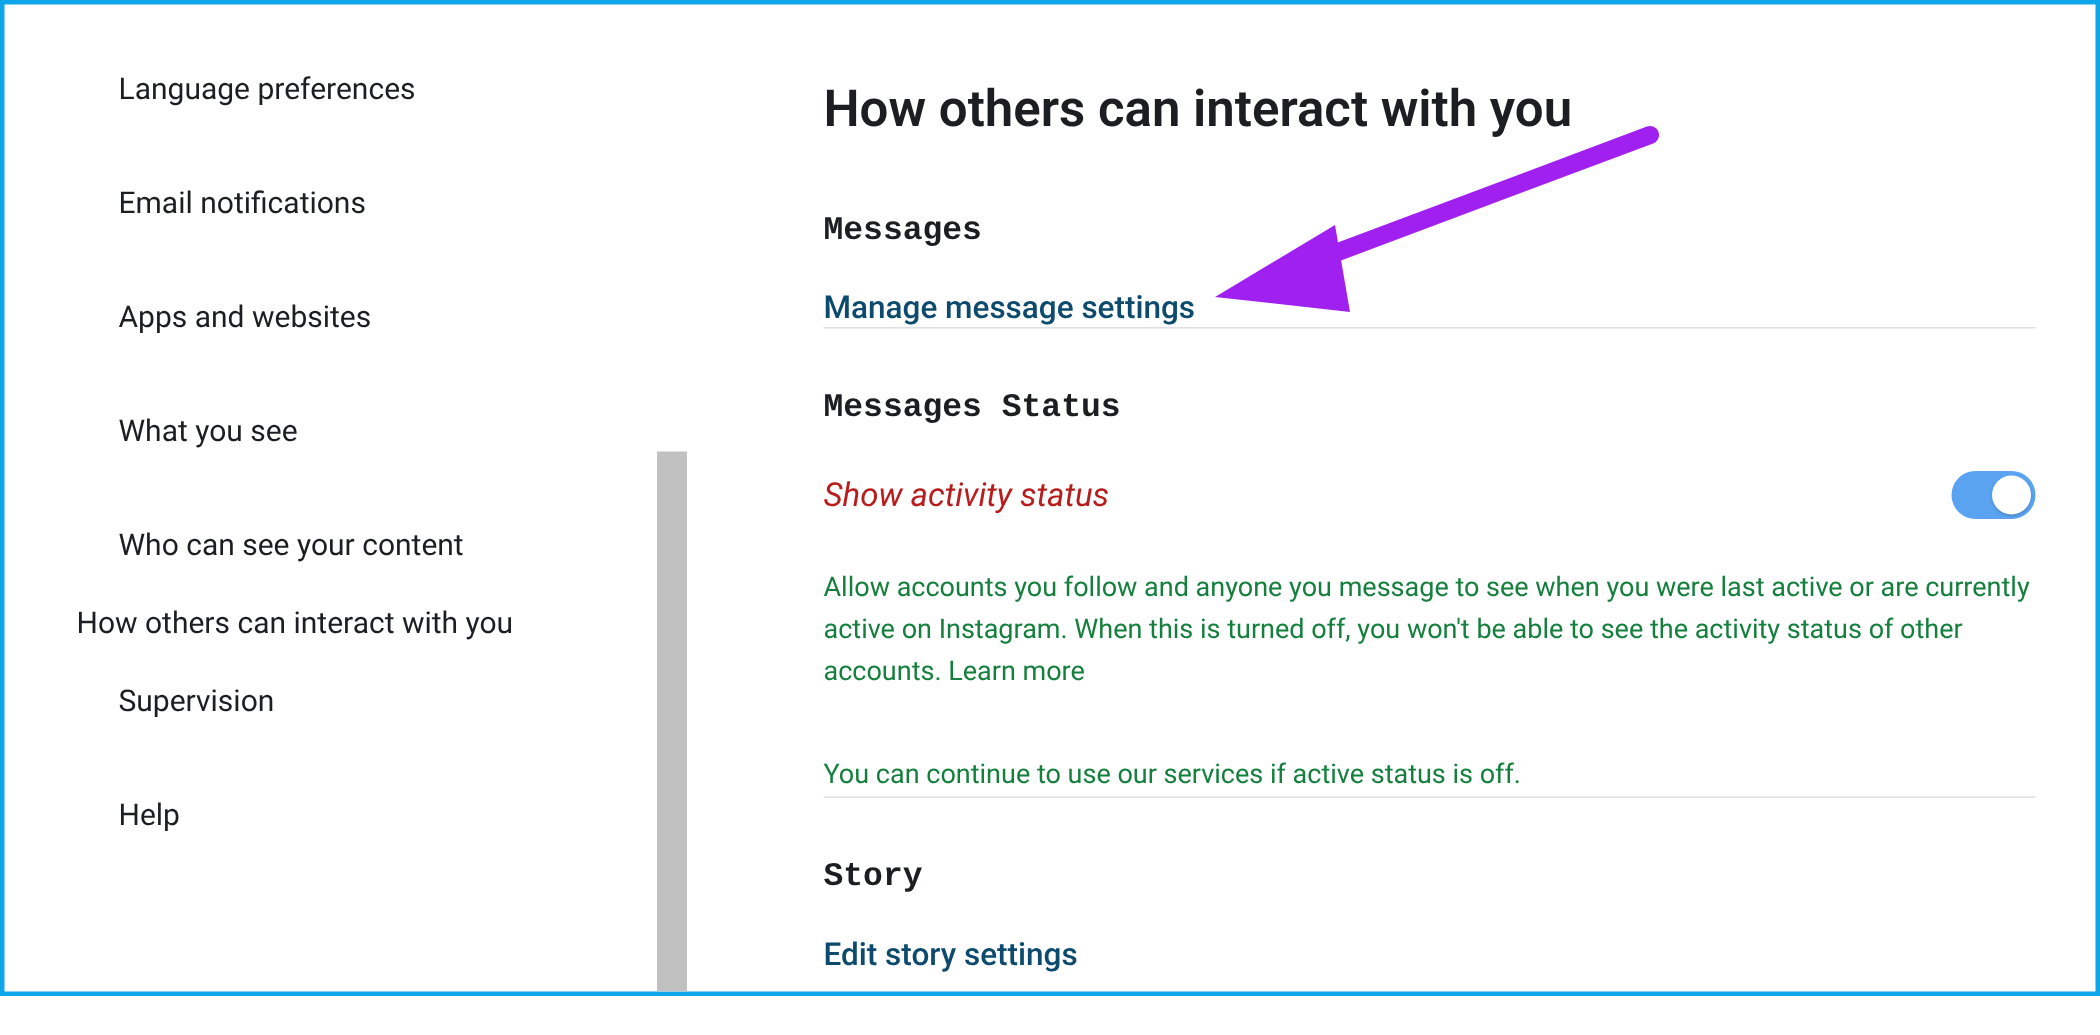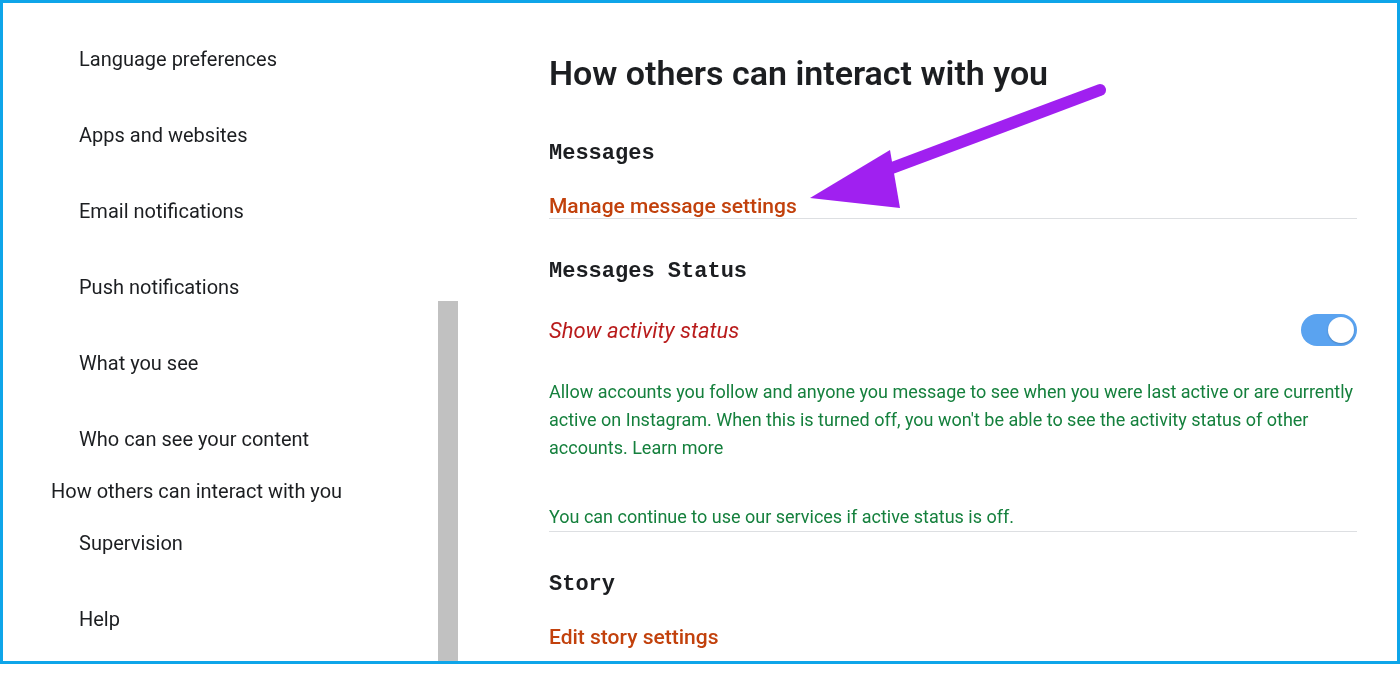--- a/index.html
+++ b/index.html
@@ -75,21 +75,21 @@
     margin-bottom: 48px;
   }
   .section-heading {
     font-size: 22px;
     font-weight: 600;
     margin-bottom: 28px;
     font-family: Liberation Mono, monospace;
   }
   .link {
     font-size: 21px;
-    color: #c2410c;
+    color: #0c4a6e;
     font-weight: 500;
     cursor: pointer;
     display: inline-block;
   }
   hr.sep {
     border: none;
     border-top: 1px solid #dddfe2;
     margin: 0;
   }
   .sep-top { margin-top: 42px; }
@@ -148,23 +148,22 @@
   }
 </style>
 </head>
 <body>
 
 <div class="frame">
 
   <nav class="sidebar">
     <div class="sidebar-inner">
       <div class="sidebar-item">Language preferences</div>
+      <div class="sidebar-item">Email notifications</div>
       <div class="sidebar-item">Apps and websites</div>
-      <div class="sidebar-item">Email notifications</div>
-      <div class="sidebar-item">Push notifications</div>
       <div class="sidebar-item">What you see</div>
       <div class="sidebar-item">Who can see your content</div>
 
       <div class="sidebar-item active-wrap">
         <div class="active">How others can interact with you</div>
       </div>
 
       <div class="sidebar-item">Supervision</div>
       <div class="sidebar-item">Help</div>
     </div>

